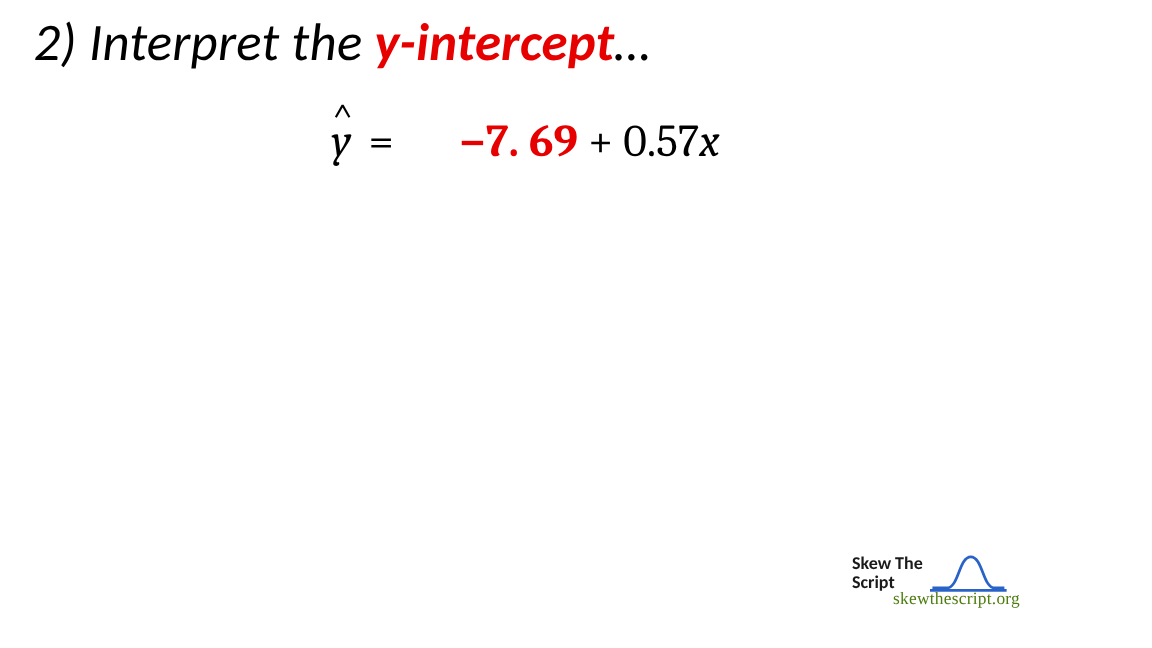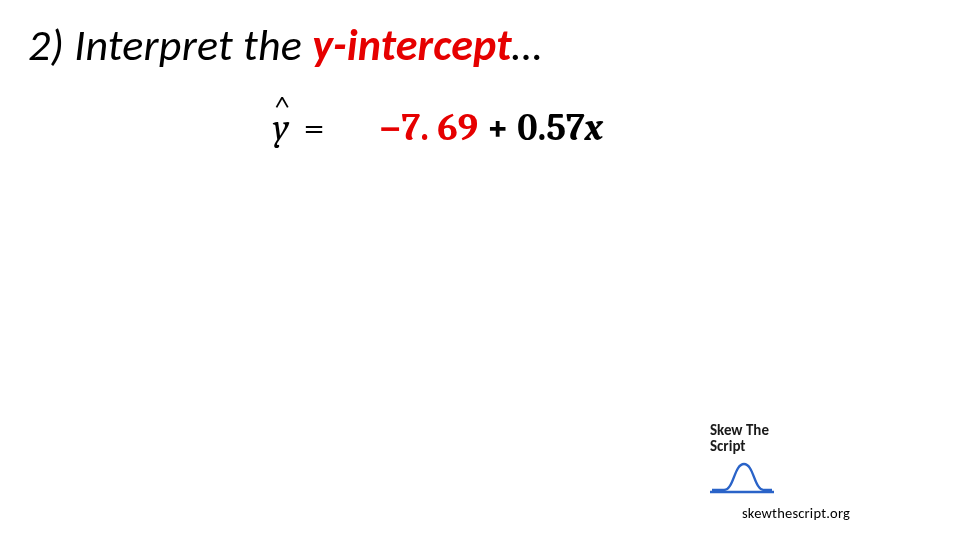--- a/index.html
+++ b/index.html
@@ -1,35 +1,35 @@
 <!DOCTYPE html>
 <html><head>
 <meta charset="utf-8">
 <style>
   * { margin: 0; padding: 0; box-sizing: border-box; }
   html, body { width: 960px; height: 540px; background: #fff; font-family: Calibri, "Segoe UI", Arial, sans-serif; color: #000; overflow: hidden; }
-  .slide { position: relative; width: 876px; height: 540px; padding: 18px 28px 0 28px; }
+  .slide { position: relative; width: 876px; height: 540px; padding: 8px 28px 0 28px; }
   .title { font-size: 44px; font-style: italic; font-weight: 400; letter-spacing: 0.2px; margin-bottom: 34px; }
   .title .accent { color: #e60000; font-weight: 700; }
   .equation { text-align: center; font-family: "Cambria Math", Cambria, "Times New Roman", serif; font-size: 38px; margin-bottom: 46px; }
   .equation .yhat { position: relative; display: inline-block; font-style: italic; }
   .equation .hat { position: absolute; left: 0.02em; top: -0.52em; font-style: normal; font-size: 0.82em; }
   .equation .eq { margin: 0 6px; }
   .equation .neg { color: #e60000; font-weight: 700; margin-left: 40px; }
-  .equation .rest { font-weight: 700; margin-top: 48px; }
+  .equation .rest { font-weight: 400; margin-top: 48px; }
   .equation .xvar { font-style: italic; }
   .para { font-size: 33px; line-height: 1.22; margin: 0 0 30px 2px; letter-spacing: 0.1px; }
   .u { text-decoration: underline; text-underline-offset: 3px; }
   .logo-wrap { position: absolute; right: 26px; bottom: 46px; width: 140px; }
-  .logo-row { display: flex; align-items: flex-start; gap: 6px; flex-direction: column; }
+  .logo-row { display: flex; align-items: flex-end; gap: 6px; }
   .logo-text { font-family: Calibri, Arial, sans-serif; font-size: 15px; font-weight: 700; line-height: 1.08; color: #1a1a1a; }
   .curve { width: 64px; height: 34px; }
   .curve path { fill: none; stroke: #2a63c8; stroke-width: 2.3; }
   .curve line { stroke: #2a63c8; stroke-width: 2.3; }
-  .attr { position: absolute; right: 26px; bottom: 18px; font-size: 14.5px; color: #000000; letter-spacing: 0.2px; }
+  .attr { position: absolute; right: 26px; bottom: 32px; font-size: 14.5px; color: #4d7c0f; letter-spacing: 0.2px; font-family: Liberation Serif, serif; }
 </style>
 </head>
 <body>
 
 <div class="slide">
 
   <div class="title">
     <span>2) Interpret the </span><span class="accent">y-intercept</span><span>…</span>
   </div>
 

